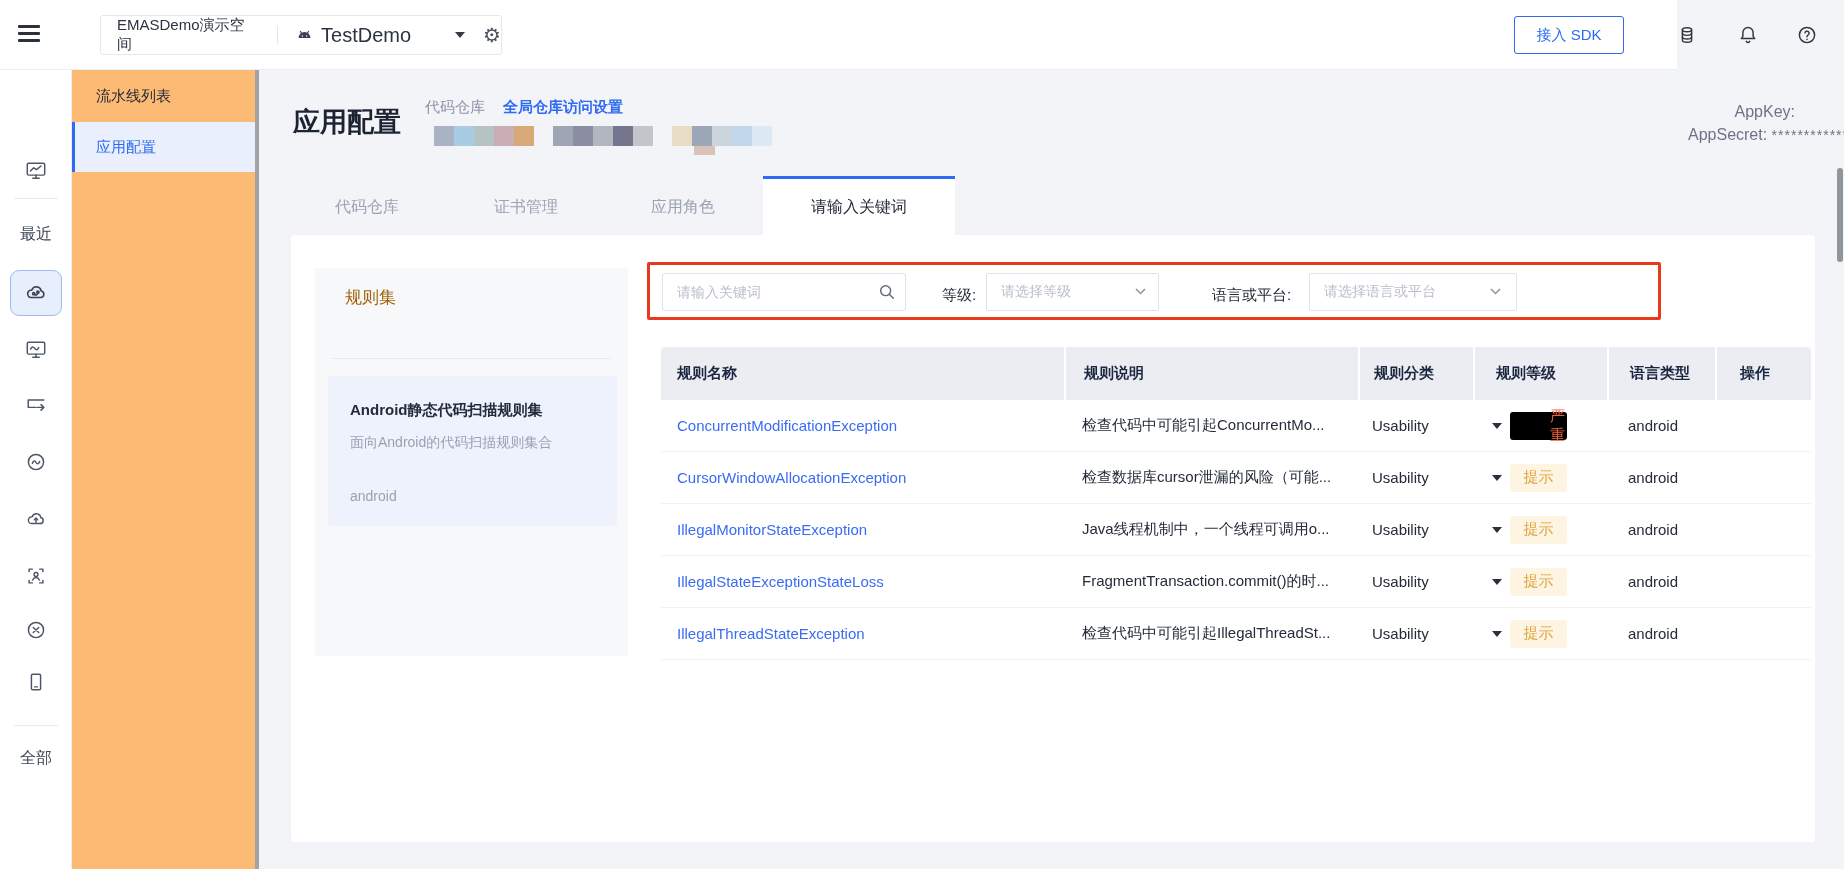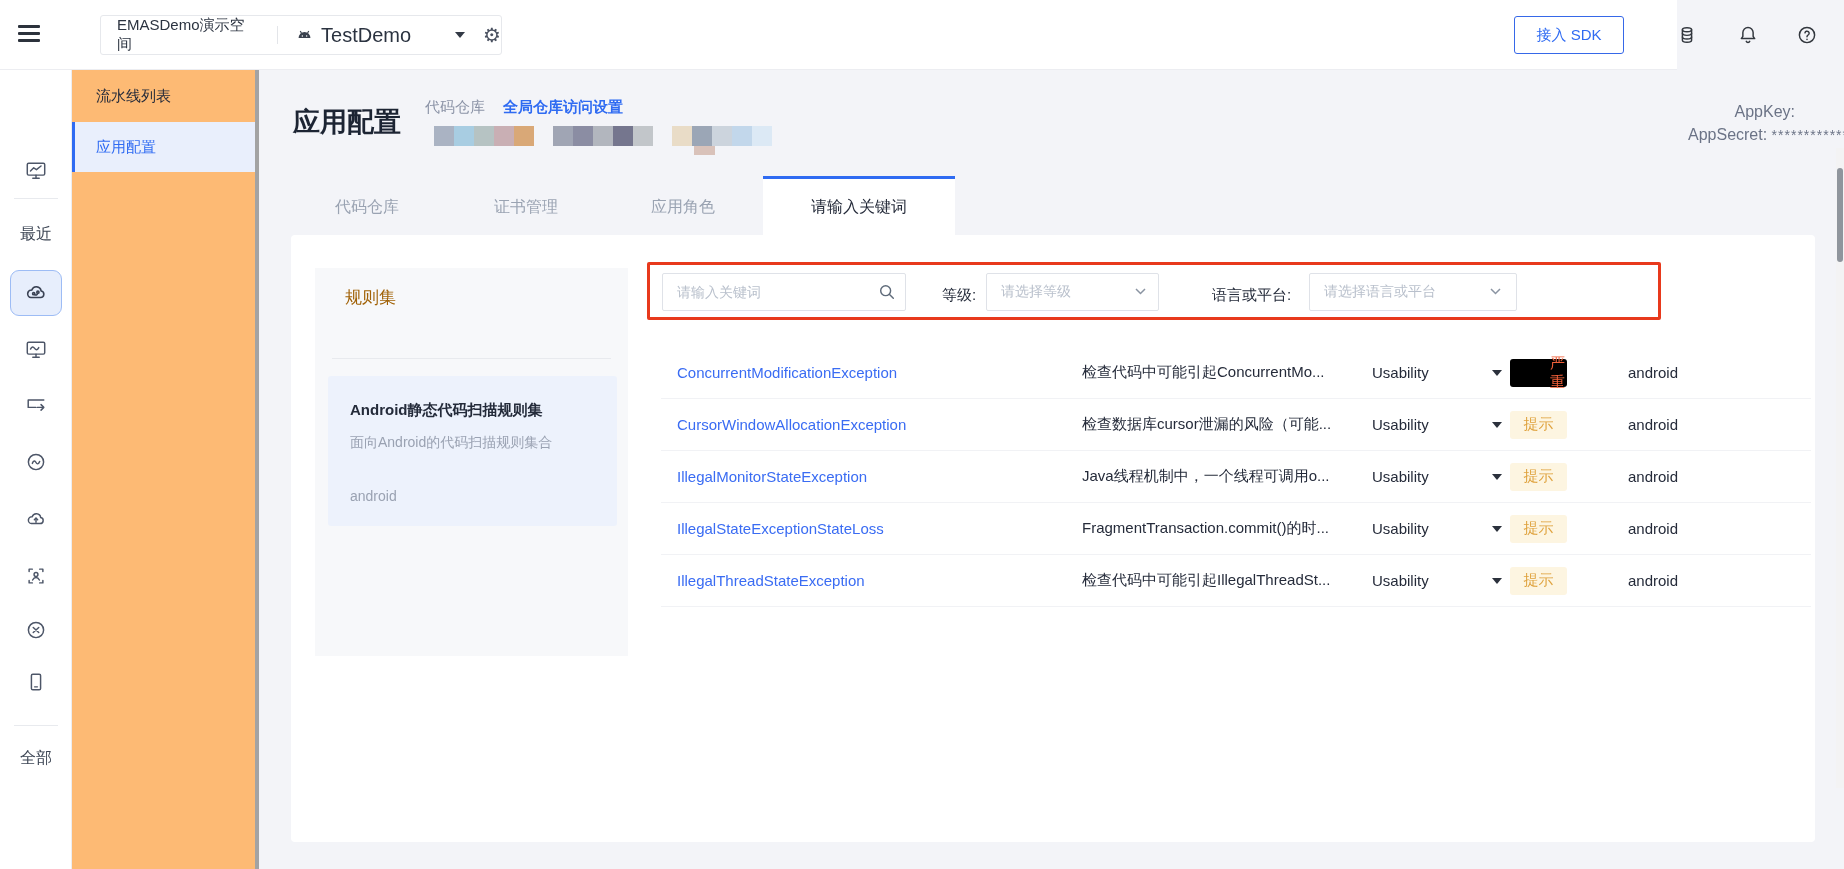--- a/index.html
+++ b/index.html
@@ -303,20 +303,28 @@
       <span>请选择语言或平台</span>
     </div>
     <span class="f-chevron" style="left:840px;">
       <svg width="11" height="7" viewBox="0 0 11 7" fill="none" stroke="#8a94a2" stroke-width="1.5">
           <polyline points="1,1 5.5,5.5 10,1"></polyline>
         </svg>
     </span>
   </div>
 
   <div class="table">
+    <div class="t-head">
+      <div class="c-name">规则名称</div>
+      <div class="c-desc">规则说明</div>
+      <div class="c-cat">规则分类</div>
+      <div class="c-level" style="padding-left:21px;">规则等级</div>
+      <div class="c-lang">语言类型</div>
+      <div class="c-op">操作</div>
+    </div>
 
     <div class="t-row">
       <div class="c-name"><span class="rule-link">ConcurrentModificationException</span></div>
       <div class="c-desc">检查代码中可能引起ConcurrentMo...</div>
       <div class="c-cat">Usability</div>
       <div class="c-level">
           <span class="lvl-caret"></span>
           <span class="badge critical">严重</span>
         </div>
       <div class="c-lang">android</div>

